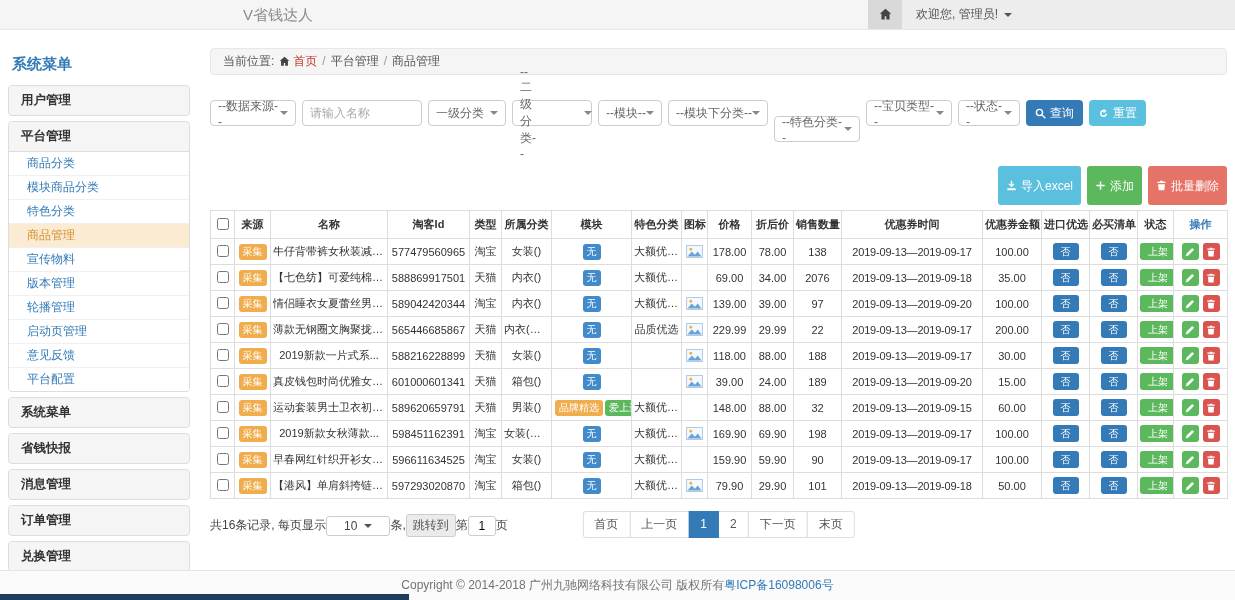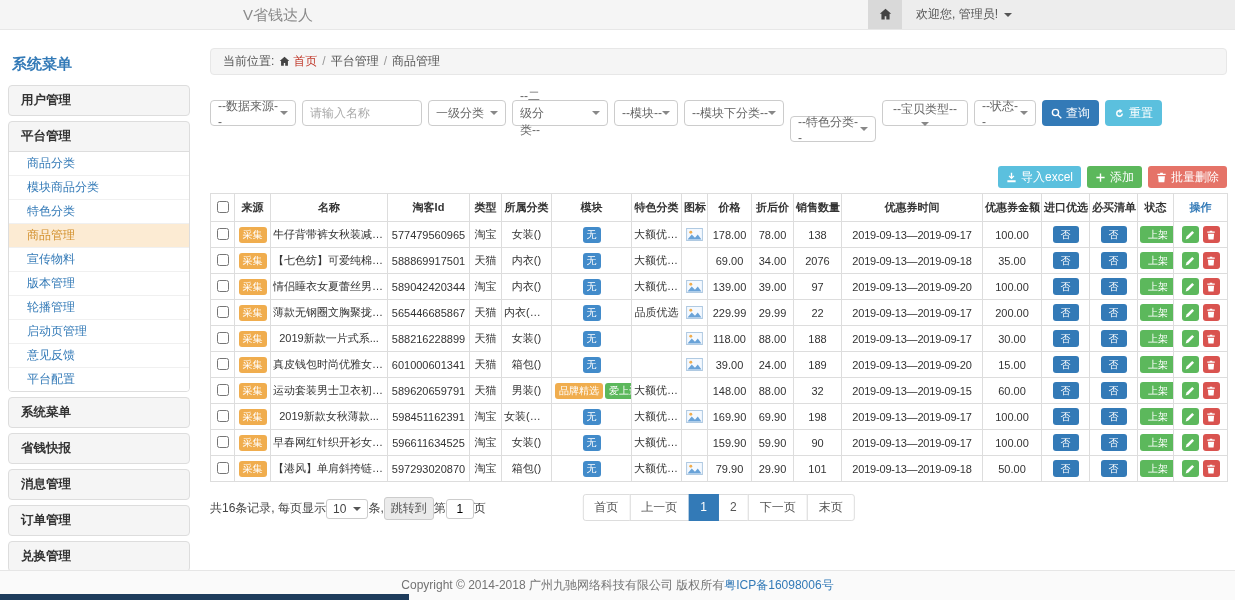--- a/index.html
+++ b/index.html
@@ -42,21 +42,21 @@
   .filter-input::placeholder { color:#aaa; }
   .btn { font-size:12px; border:none; border-radius:4px; padding:0 9px; height:26px; color:#fff; display:inline-flex; align-items:center; gap:4px; cursor:pointer; line-height:1; flex:none; }
   .btn-primary { background:#337ab7; }
   .btn-info { background:#5bc0de; }
   .btn-success { background:#5cb85c; }
   .btn-danger { background:#e57368; }
   .btn .ic svg { display:block; }
 
   
   .toolbar { display:flex; justify-content:flex-end; gap:6px; margin-top:24px; }
-  .toolbar .btn { height:22px; padding:0 8px; border-radius:3px; }
+  .toolbar .btn { height:39px; padding:0 8px; border-radius:3px; }
 
   
   .grid { width:1017px; table-layout:fixed; border-collapse:collapse; margin-top:5px; font-size:11px; color:#333; }
   .grid th, .grid td { border:1px solid #ddd; padding:4px 2px; text-align:center; overflow:hidden; white-space:nowrap; }
   .grid th { font-weight:bold; font-size:11px; padding:6px 2px; background:#fff; }
   .grid .th-op { color:#337ab7; }
   .cell-name { text-align:left; padding-left:6px; text-overflow:ellipsis; }
   .cell-ellip { text-overflow:ellipsis; }
   .cell-time { padding:4px 1px; letter-spacing:-0.2px; }
   .tag { display:inline-block; color:#fff; border-radius:3px; padding:2px 4px; font-size:10px; line-height:12px; margin:0 1px; }
@@ -70,21 +70,21 @@
   .op { display:inline-flex; width:17px; height:17px; border-radius:3px; align-items:center; justify-content:center; color:#fff; cursor:pointer; margin:0 2px; vertical-align:middle; }
   .op svg { display:block; }
   .op-edit { background:#5cb85c; }
   .op-del { background:#d9534f; }
   .thumb svg { display:block; margin:0 auto; }
   .grid input[type=checkbox] { width:12px; height:12px; cursor:pointer; }
 
   
   .table-footer { position:relative; margin-top:12px; height:30px; font-size:12px; color:#444; }
   .records-info { position:absolute; left:0; top:3px; display:flex; align-items:center; }
-  .chip-select { display:inline-flex; align-items:center; gap:7px; border:1px solid #ccc; border-radius:3px; background:#fff; padding:2px 6px; cursor:pointer; }
+  .chip-select { display:inline-flex; align-items:center; gap:7px; border:1px solid #ccc; border-radius:3px; background:#fff; padding:2px 17px; cursor:pointer; }
   .jump-chip { background:#ebebeb; border:1px solid #ccc; border-radius:3px; padding:2px 6px; cursor:pointer; color:#555; }
   .page-input { width:28px; height:20px; border:1px solid #ccc; border-radius:3px; text-align:center; font-size:12px; }
   .pager { position:absolute; left:50%; transform:translateX(-50%); top:0; display:flex; }
   .pg-btn { border:1px solid #ddd; background:#fff; color:#555; padding:5px 11px; margin-left:-1px; font-size:12px; cursor:pointer; line-height:15px; }
   .pg-btn:first-child { border-radius:3px 0 0 3px; margin-left:0; }
   .pg-btn:last-child { border-radius:0 3px 3px 0; }
   .pg-btn.active { background:#337ab7; border-color:#337ab7; color:#fff; position:relative; }
 
   
   .footer { position:absolute; left:0; right:0; bottom:0; height:30px; background:#fafafa; border-top:1px solid #e6e6e6; text-align:center; font-size:12px; color:#737373; line-height:28px; z-index:6; }
@@ -174,33 +174,33 @@
       <span class="crumb-current">商品管理</span>
     </div>
 
     <div class="filters">
       <div id="filter-controls"><div class="filter-select" style="width: 86px;">
             <span class="fs-label">--数据来源--</span>
             <span class="fs-caret"></span>
           </div><input class="filter-input" type="text" placeholder="请输入名称" style="width: 120px;"><div class="filter-select" style="width: 78px;">
             <span class="fs-label">一级分类</span>
             <span class="fs-caret"></span>
-          </div><div class="filter-select" style="width: 96px; gap: 48px;">
+          </div><div class="filter-select" style="width: 80px; gap: 48px;">
             <span class="fs-label">--二级分类--</span>
             <span class="fs-caret"></span>
           </div><div class="filter-select" style="width: 64px;">
             <span class="fs-label">--模块--</span>
             <span class="fs-caret"></span>
           </div><div class="filter-select" style="width: 100px;">
             <span class="fs-label">--模块下分类--</span>
             <span class="fs-caret"></span>
           </div><div class="filter-select" style="width: 86px; margin-top: 32px;">
             <span class="fs-label">--特色分类--</span>
             <span class="fs-caret"></span>
-          </div><div class="filter-select" style="width: 86px; flex-direction: column;">
+          </div><div class="filter-select" style="width: 86px;">
             <span class="fs-label">--宝贝类型--</span>
             <span class="fs-caret"></span>
           </div><div class="filter-select" style="width: 62px;">
             <span class="fs-label">--状态--</span>
             <span class="fs-caret"></span>
           </div></div>
       <button class="btn btn-primary">
         <span class="ic">
             <svg viewBox="0 0 16 16" width="11" height="11" fill="none" stroke="currentColor" stroke-width="2">
               <circle cx="6.5" cy="6.5" r="4.5"></circle>

